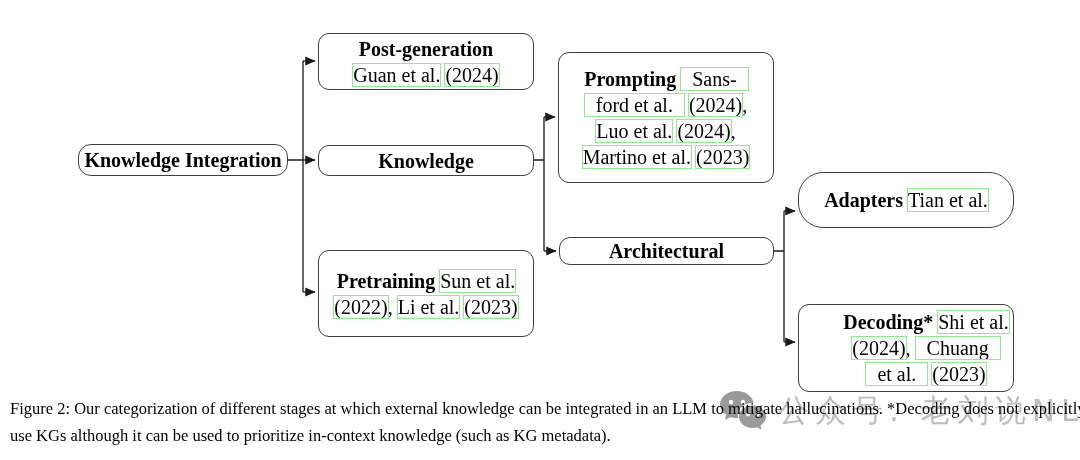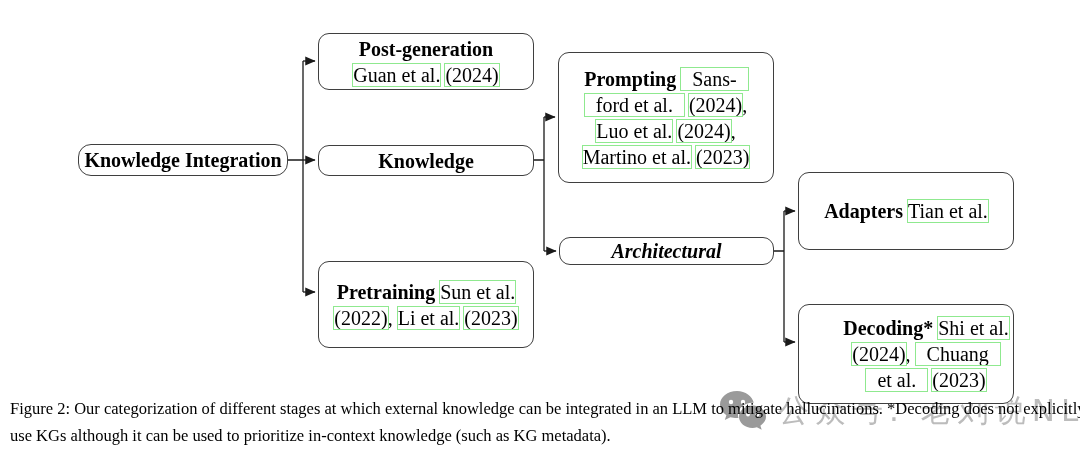--- a/index.html
+++ b/index.html
@@ -51,41 +51,41 @@
 
   <div class="node" style="left:318px;top:33px;width:216px;height:57px;">
       <div class="node-line"><span class="b">Post-generation</span></div>
       <div class="node-line"><span class="cite">Guan et al.</span><span> </span><span class="cite">(2024)</span></div>
     </div>
 
   <div class="node" style="left:318px;top:145px;width:216px;height:31px;">
       <div class="node-line"><span class="b">Knowledge</span></div>
     </div>
 
-  <div class="node" style="left:318px;top:261px;width:216px;height:87px;">
+  <div class="node" style="left:318px;top:250px;width:216px;height:87px;">
       <div class="node-line"><span class="b">Pretraining </span><span class="cite">Sun et al.</span></div>
       <div class="node-line"><span class="cite">(2022)</span><span>, </span><span class="cite">Li et al.</span><span> </span><span class="cite">(2023)</span></div>
     </div>
 
   <div class="node" style="left:558px;top:52px;width:216px;height:131px;">
       <div class="node-line"><span class="b">Prompting </span><span class="cite wide">Sans-</span></div>
       <div class="node-line"><span class="cite wide">ford et al.</span><span> </span><span class="cite">(2024)</span><span>,</span></div>
       <div class="node-line"><span class="cite">Luo et al.</span><span> </span><span class="cite">(2024)</span><span>,</span></div>
       <div class="node-line"><span class="cite">Martino et al.</span><span> </span><span class="cite">(2023)</span></div>
     </div>
 
-  <div class="node" style="left:559px;top:237px;width:215px;height:28px;font-style:italic;">
+  <div class="node" style="left:559px;top:237px;width:215px;height:28px;">
       <div class="node-line"><span class="b">Architectural</span></div>
     </div>
 
-  <div class="node" style="left:798px;top:172px;width:216px;height:78px;">
+  <div class="node" style="left:798px;top:172px;width:216px;height:56px;border-radius:25px;">
       <div class="node-line"><span class="b">Adapters </span><span class="cite">Tian et al.</span></div>
     </div>
 
-  <div class="node" style="left:798px;top:304px;width:216px;height:100px;padding-left:40px;">
+  <div class="node" style="left:798px;top:304px;width:216px;height:88px;padding-left:40px;">
       <div class="node-line"><span class="b">Decoding* </span><span class="cite">Shi et al.</span></div>
       <div class="node-line"><span class="cite">(2024)</span><span>, </span><span class="cite wide">Chuang</span></div>
       <div class="node-line"><span class="cite wide">et al.</span><span> </span><span class="cite">(2023)</span></div>
     </div>
 
   <div id="watermark">
     <svg width="48" height="42" viewBox="0 0 48 42">
       <path fill="#9a9a9a" d="M19,2 C9.6,2 2,8.1 2,15.6 c0,4.3 2.5,8.1 6.4,10.6 l-1.6,4.9 5.6-2.9 c1.9,0.5 3.9,0.8 6.6,0.8 0.5,0 1,0 1.5,-0.1 -0.3,-1 -0.5,-2.1 -0.5,-3.2 0,-6.6 6.4,-12 14.3,-12 0.5,0 1,0 1.5,0.1 C34.4,7.2 27.4,2 19,2 z"></path>
       <circle fill="#ffffff" cx="13" cy="13" r="2.2"></circle>
       <circle fill="#ffffff" cx="25" cy="13" r="2.2"></circle>

